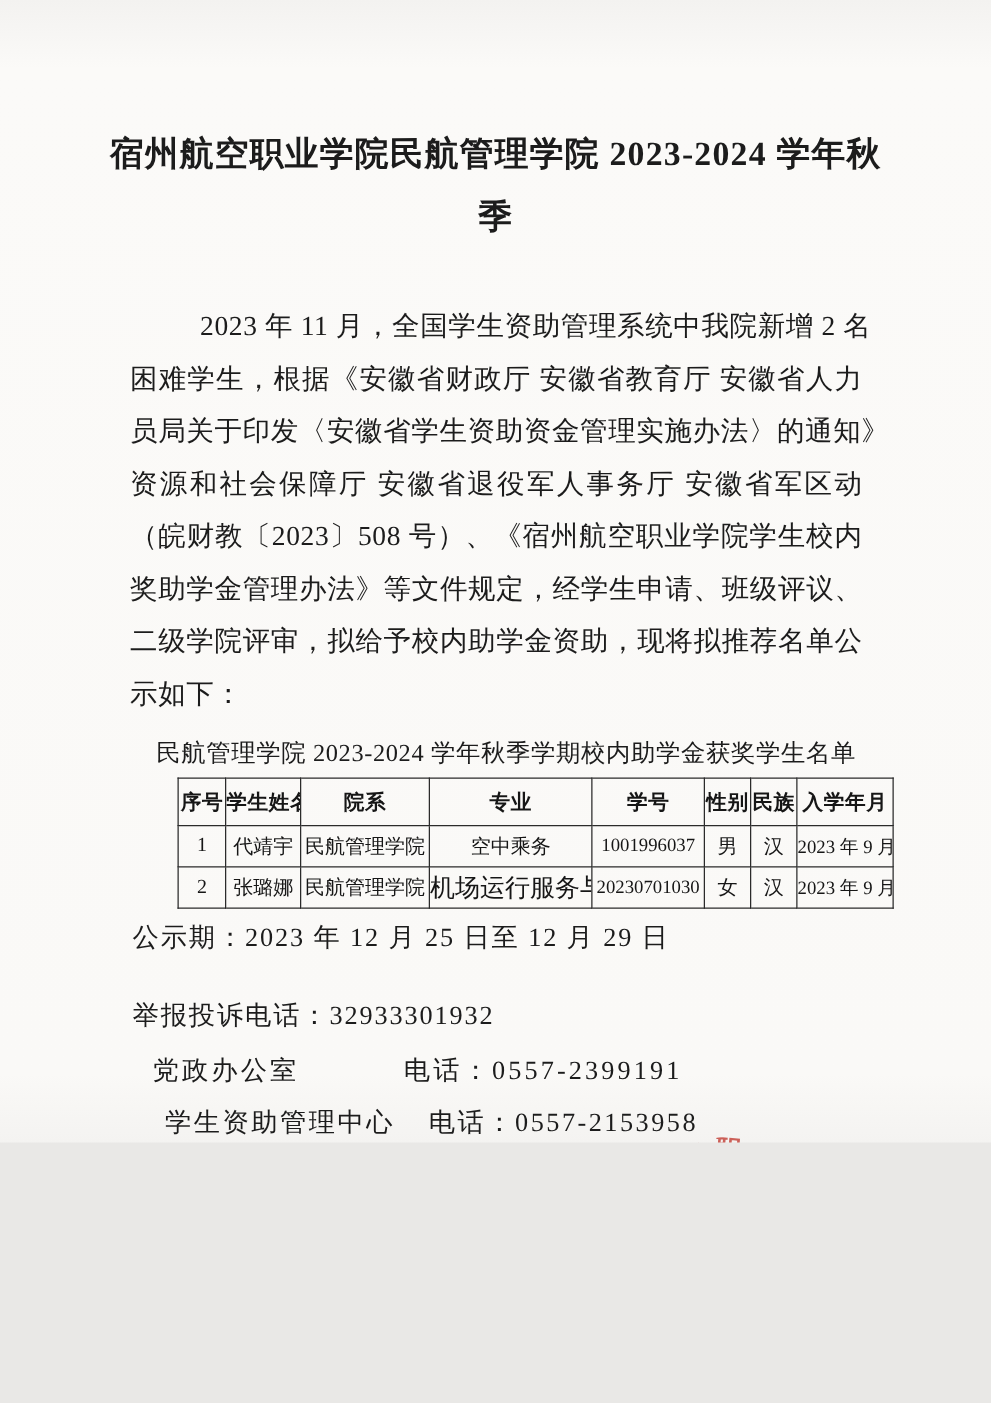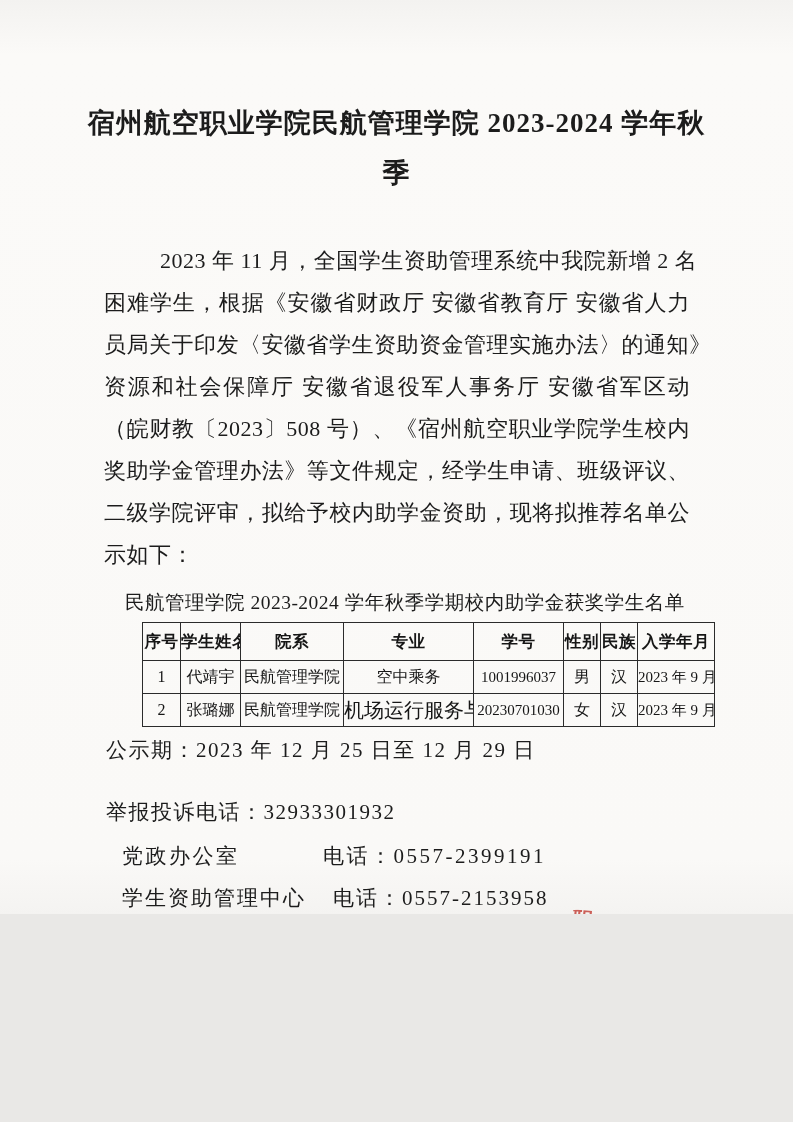--- a/index.html
+++ b/index.html
@@ -42,21 +42,21 @@
   table.roster tbody tr{height:33px;}
   table.roster th{font-size:16.5px;font-weight:bold;letter-spacing:0.5px;}
   td.cell-tight{font-size:20px;letter-spacing:0;}
   td.cell-sm{font-size:15px;letter-spacing:0;}
   .footer-line{position:absolute;left:106px;font-size:21px;letter-spacing:1.5px;white-space:nowrap;}
   .f-publicity{top:736px;}
   .f-report{top:798px;}
   .f-office{top:842px;padding-left:16px;letter-spacing:2.5px;}
   .f-center{top:884px;padding-left:16px;letter-spacing:2px;}
   .f-label-office{display:inline-block;width:201px;}
-  .f-label-center{display:inline-block;width:211px;}
+  .f-label-center{display:inline-block;width:211px;margin-left:10px;}
   .sign-dept{position:absolute;top:971px;left:552px;font-size:21px;letter-spacing:2px;z-index:3;white-space:nowrap;}
   .sign-date{position:absolute;top:1013px;left:501px;font-size:21.5px;letter-spacing:1px;z-index:3;white-space:nowrap;}
   .seal{
     position:absolute;left:498px;top:910px;width:164px;height:164px;
     z-index:2;opacity:0.8;transform:rotate(-7deg);
   }
   .seal svg{width:100%;height:100%;}
   .seal .arc-top{font-size:25px;letter-spacing:9px;font-weight:bold;}
   .seal .arc-bottom{font-size:15px;letter-spacing:2px;font-weight:bold;}
 </style>

